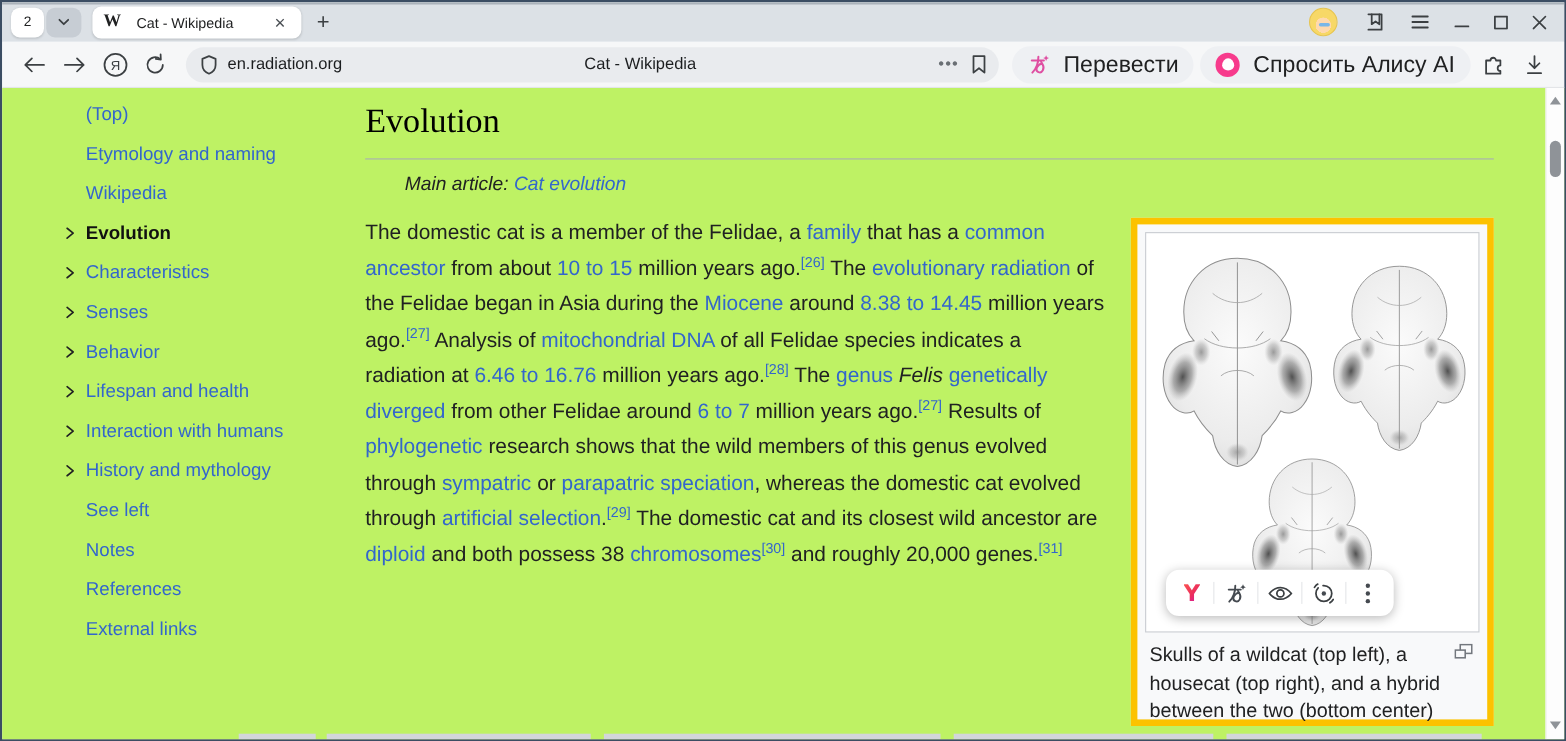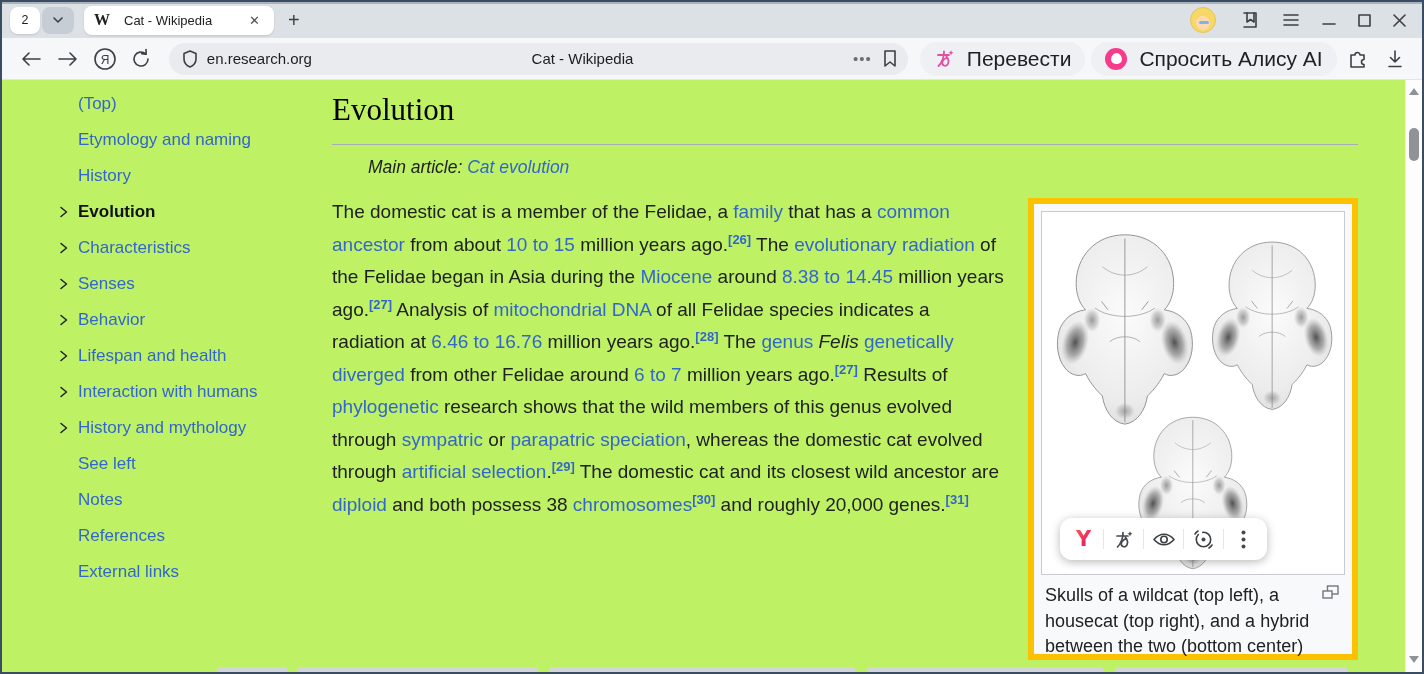--- a/index.html
+++ b/index.html
@@ -45,21 +45,21 @@
   .toc-item .toc-chev{width:20px; display:flex; align-items:center;}
   .toc-item.active{color:#111; font-weight:bold;}
 
   .main{position:absolute; left:330px; top:6px; width:1026px;}
   .h2{font-family:"Liberation Serif", serif; font-size:31px; font-weight:400; color:#000; padding:6px 0 16px 0; border-bottom:1px solid #a7adb5;}
   .hatnote{font-style:italic; font-size:17.5px; margin:12px 0 0 36px; color:#202122;}
   .hatnote a{color:var(--link); text-decoration:none;}
   .para{width:672px; font-size:19px; line-height:32.5px; margin-top:18px; color:#202122;}
   .para a{color:var(--link); text-decoration:none; cursor:pointer;}
   .para sup{font-size:13px; line-height:0;}
-  .para sup a{color:var(--link);font-weight:bold;}
+  .para sup a{color:var(--link);}
 
   
   .figure{position:absolute; left:1026px; top:118px; width:330px; height:462px; border:6px solid var(--yellow); background:#f8f9fa; padding:7px 7px 0 7px;}
   .fig-imgbox{width:100%; height:364px; background:#fff; border:1px solid #c8ccd1; position:relative; overflow:hidden;}
   .fig-caption{position:relative; padding:8px 30px 0 4px; font-size:18px; line-height:25.5px; color:#202122;}
   .fig-expand{position:absolute; right:6px; top:10px; width:17px; height:14px;}
   .img-toolbar{position:absolute; left:18px; top:306px; height:42px; background:#fff; border-radius:12px; box-shadow:0 2px 10px rgba(0,0,0,.28); display:flex; align-items:center; padding:0 4px;}
   .it-btn{width:39px; height:42px; display:flex; align-items:center; justify-content:center;}
   .it-sep{width:1px; height:20px; background:#e4e6e8;}
   .ylogo{font-size:21px; font-weight:bold; font-family:"DejaVu Sans", sans-serif; background:linear-gradient(135deg,#ff5c4d,#eb2d5d 55%,#c913c9); -webkit-background-clip:text; background-clip:text; color:transparent;}
@@ -134,21 +134,21 @@
     <div class="tb-icon">
       <svg width="22" height="22">
           <path d="M18 11 a7 7 0 1 1 -2.3 -5.2" class="icon-stroke"></path>
           <path d="M16 1.5 L16.2 6.2 L11.6 5.6" class="icon-stroke"></path>
         </svg>
     </div>
     <div class="addressbar">
       <svg width="18" height="20">
           <path d="M9 2 L15 4.5 V10 C15 14 12.5 16.5 9 18 C5.5 16.5 3 14 3 10 V4.5 Z" class="icon-stroke" stroke="#5f6368"></path>
         </svg>
-      <span class="ab-url">en.research.org</span>
+      <span class="ab-url">en.radiation.org</span>
       <span class="ab-title">Cat - Wikipedia</span>
       <span class="ab-dots">•••</span>
       <svg width="16" height="19">
           <path d="M3 2 h10 v15 l-5 -4 l-5 4 Z" class="icon-stroke" stroke="#5f6368"></path>
         </svg>
     </div>
     <div class="pillbtn">
       <svg width="21" height="21">
         <g stroke="#df4fa2" fill="none" stroke-width="1.8" stroke-linecap="round">
           <path d="M4 7 H15"></path>
@@ -181,21 +181,21 @@
         <div class="toc-item">
           <span class="toc-chev"></span>
           <span class="toc-label">(Top)</span>
         </div>
         <div class="toc-item">
           <span class="toc-chev"></span>
           <span class="toc-label">Etymology and naming</span>
         </div>
         <div class="toc-item">
           <span class="toc-chev"></span>
-          <span class="toc-label">History</span>
+          <span class="toc-label">Wikipedia</span>
         </div>
         <div class="toc-item active">
           <span class="toc-chev">
             <svg width="11" height="14" viewBox="0 0 11 14">
               <path d="M3 2.5 L8.5 7 L3 11.5" fill="none" stroke="#202122" stroke-width="1.5" stroke-linecap="round" stroke-linejoin="round"></path>
             </svg>
           </span>
           <span class="toc-label">Evolution</span>
         </div>
         <div class="toc-item">

